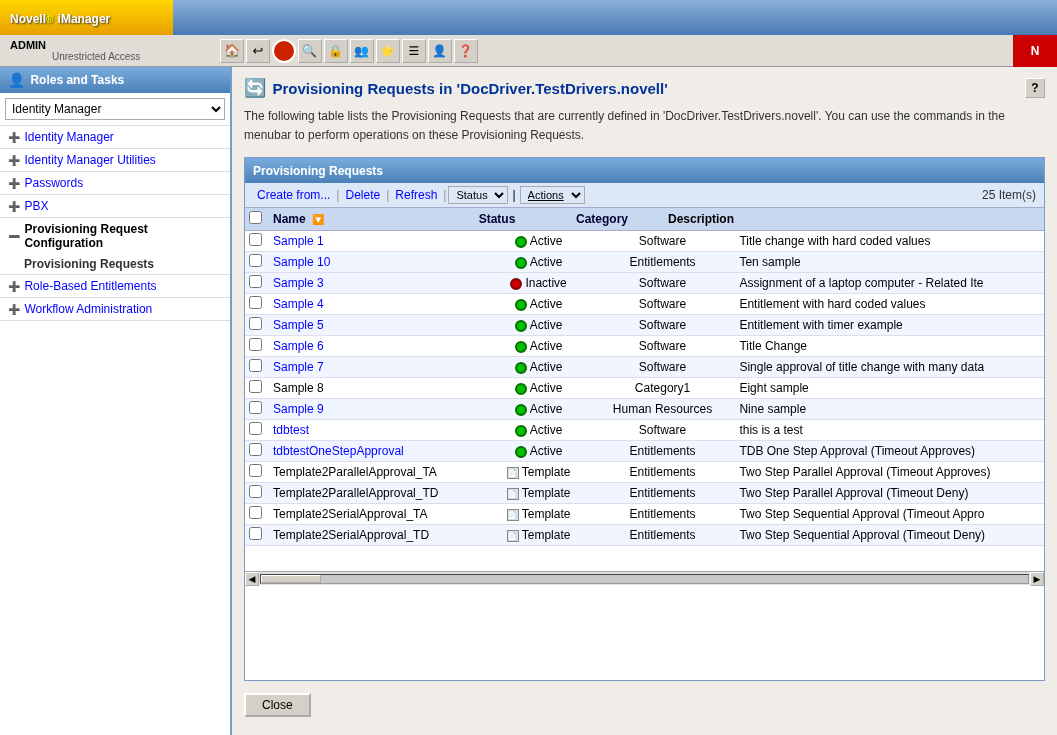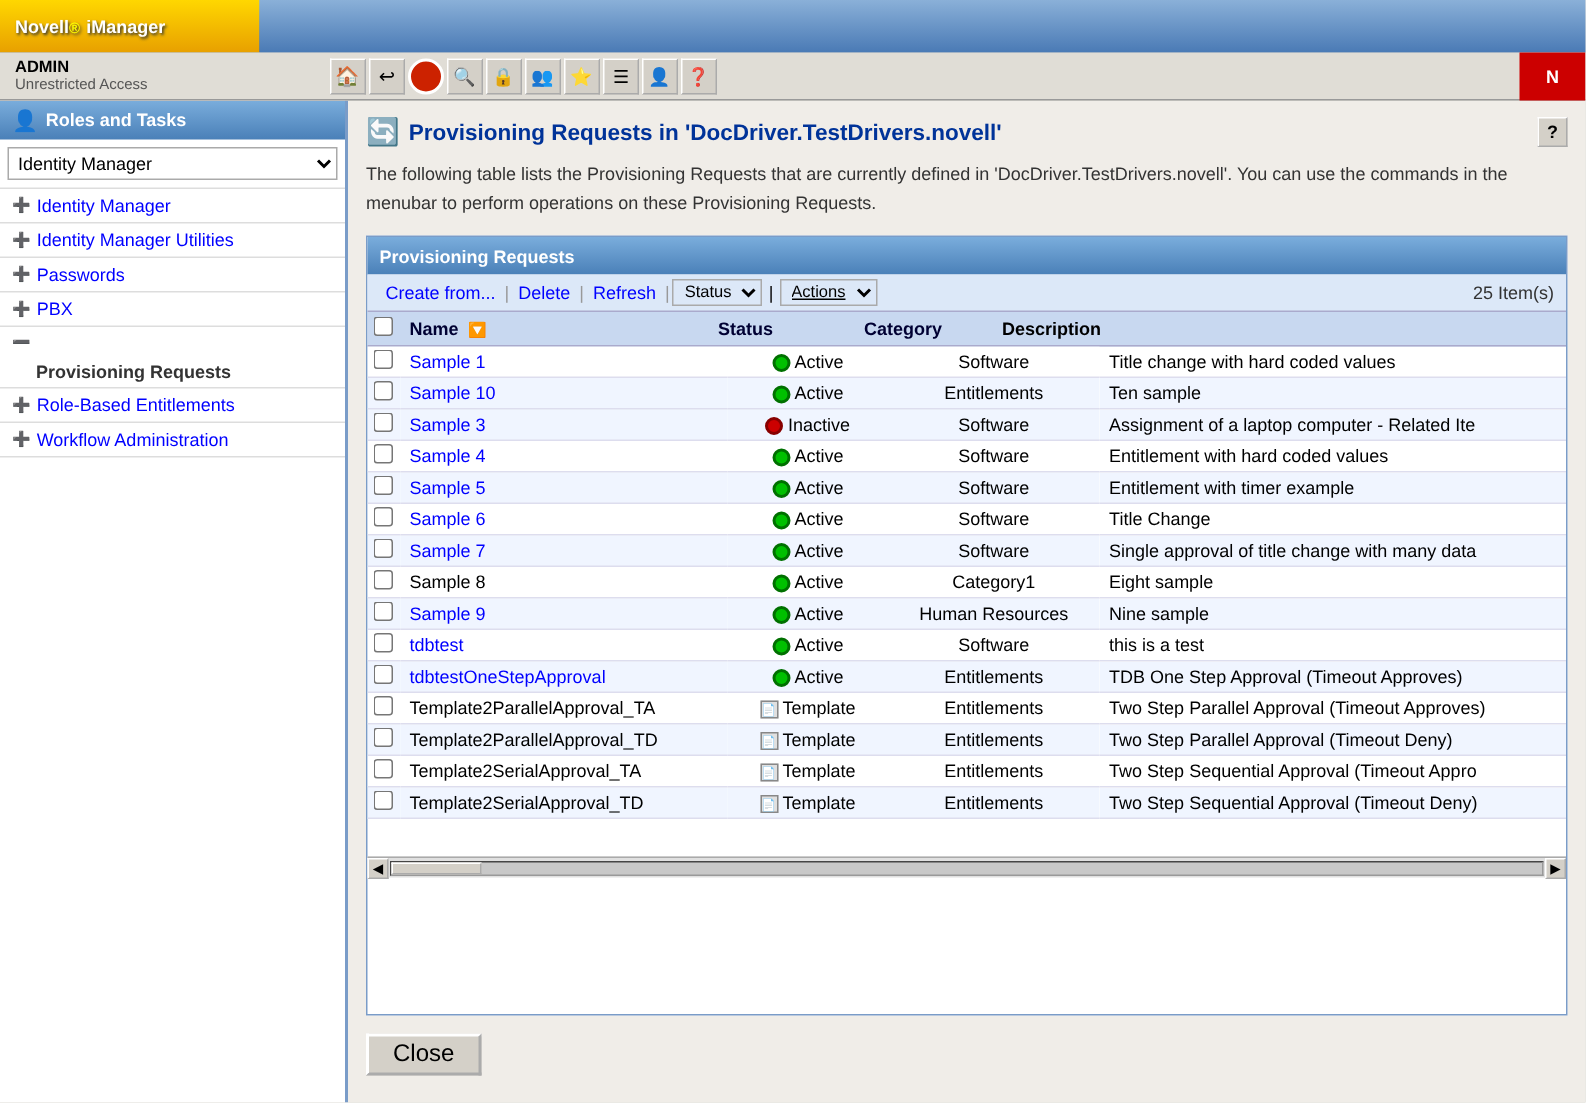--- a/index.html
+++ b/index.html
@@ -13,21 +13,21 @@
     <span style="font-weight:bold; font-size:15px; color:#fff; text-shadow:1px 1px 2px #333;">
       <span style="color:#fff;">Novell</span><span style="color:#ff0; font-size:10px;">®</span> <span style="color:#fff;">iManager</span>
     </span>
   </div>
   <div style="flex:1; background: linear-gradient(180deg,#8ab0d8 0%,#4a7ab5 100%); height:100%;"></div>
 </div>
 
 <div style="background:#e0ddd6; border-bottom:1px solid #999; height:32px; display:flex; align-items:center; padding:0 0; position:relative;">
   <div style="padding:0 10px; min-width:160px;">
     <div style="font-weight:bold; font-size:11px;">ADMIN</div>
-    <div style="font-size:10px; color:#555;">Unrestricted Access</div>
+    <div style="font-size:10px; color:#555;margin-left:42px;">Unrestricted Access</div>
   </div>
   <div style="display:flex; align-items:center; gap:2px; margin-left:60px;">
     <div style="width:24px;height:24px;background:#d4d0c8;border:1px outset #fff;display:flex;align-items:center;justify-content:center;cursor:pointer;font-size:13px;">🏠</div>
     <div style="width:24px;height:24px;background:#d4d0c8;border:1px outset #fff;display:flex;align-items:center;justify-content:center;cursor:pointer;font-size:13px;">↩</div>
     <div style="width:24px;height:24px;background:#cc2200;border:2px solid #fff;border-radius:50%;display:flex;align-items:center;justify-content:center;cursor:pointer;"></div>
     <div style="width:24px;height:24px;background:#d4d0c8;border:1px outset #fff;display:flex;align-items:center;justify-content:center;cursor:pointer;font-size:12px;">🔍</div>
     <div style="width:24px;height:24px;background:#d4d0c8;border:1px outset #fff;display:flex;align-items:center;justify-content:center;cursor:pointer;font-size:12px;">🔒</div>
     <div style="width:24px;height:24px;background:#d4d0c8;border:1px outset #fff;display:flex;align-items:center;justify-content:center;cursor:pointer;font-size:12px;">👥</div>
     <div style="width:24px;height:24px;background:#d4d0c8;border:1px outset #fff;display:flex;align-items:center;justify-content:center;cursor:pointer;font-size:12px;">⭐</div>
     <div style="width:24px;height:24px;background:#d4d0c8;border:1px outset #fff;display:flex;align-items:center;justify-content:center;cursor:pointer;font-size:12px;">☰</div>
@@ -78,20 +78,21 @@
     <div style="border-bottom:1px solid #ddd;">
       <div style="padding:4px 8px; cursor:pointer; display:flex; align-items:center; gap:4px; font-size:12px; color:#00f;">
         <span style="color:#666; font-size:10px;">➕</span>
         <span>PBX</span>
       </div>
     </div>
 
     <div style="border-bottom:1px solid #ddd;">
       <div style="padding:4px 8px; cursor:pointer; display:flex; align-items:center; gap:4px; font-size:12px; color:#000; font-weight:bold;">
         <span style="color:#666; font-size:10px;">➖</span>
+        <span>Provisioning Request Configuration</span>
       </div>
       <div style="padding:3px 8px 3px 24px; cursor:pointer; color:#00f; font-weight:bold; color:#000;">
         <span style="color:#333;">Provisioning Requests</span>
       </div>
     </div>
 
     <div style="border-bottom:1px solid #ddd;">
       <div style="padding:4px 8px; cursor:pointer; display:flex; align-items:center; gap:4px; font-size:12px; color:#00f;">
         <span style="color:#666; font-size:10px;">➕</span>
         <span>Role-Based Entitlements</span>
@@ -274,17 +275,17 @@
         <div style="background:#e0e0e0; border-top:1px solid #aaa; height:14px; display:flex; align-items:center;">
           <div style="width:14px;height:14px;background:#d4d0c8;border:1px outset #fff;display:flex;align-items:center;justify-content:center;cursor:pointer;font-size:9px;">◀</div>
           <div style="flex:1;height:10px;background:#c8c8c8;border:1px inset #999;margin:0 1px;position:relative;">
             <div style="width:60px;height:100%;background:#d4d0c8;border:1px outset #fff;position:absolute;left:0;cursor:pointer;"></div>
           </div>
           <div style="width:14px;height:14px;background:#d4d0c8;border:1px outset #fff;display:flex;align-items:center;justify-content:center;cursor:pointer;font-size:9px;">▶</div>
         </div>
       </div>
 
       <div style="padding:8px 0; background:#f0ede8; margin-top:4px;">
-        <button style="background:#d4d0c8; border:2px outset #fff; padding:3px 16px; cursor:pointer; font-size:16px;">Close</button>
+        <button style="background:#d4d0c8; border:2px outset #fff; padding:3px 16px; cursor:pointer; font-size:12px;">Close</button>
       </div>
     </div>
   </div>
 </div>
 
 </body></html>

